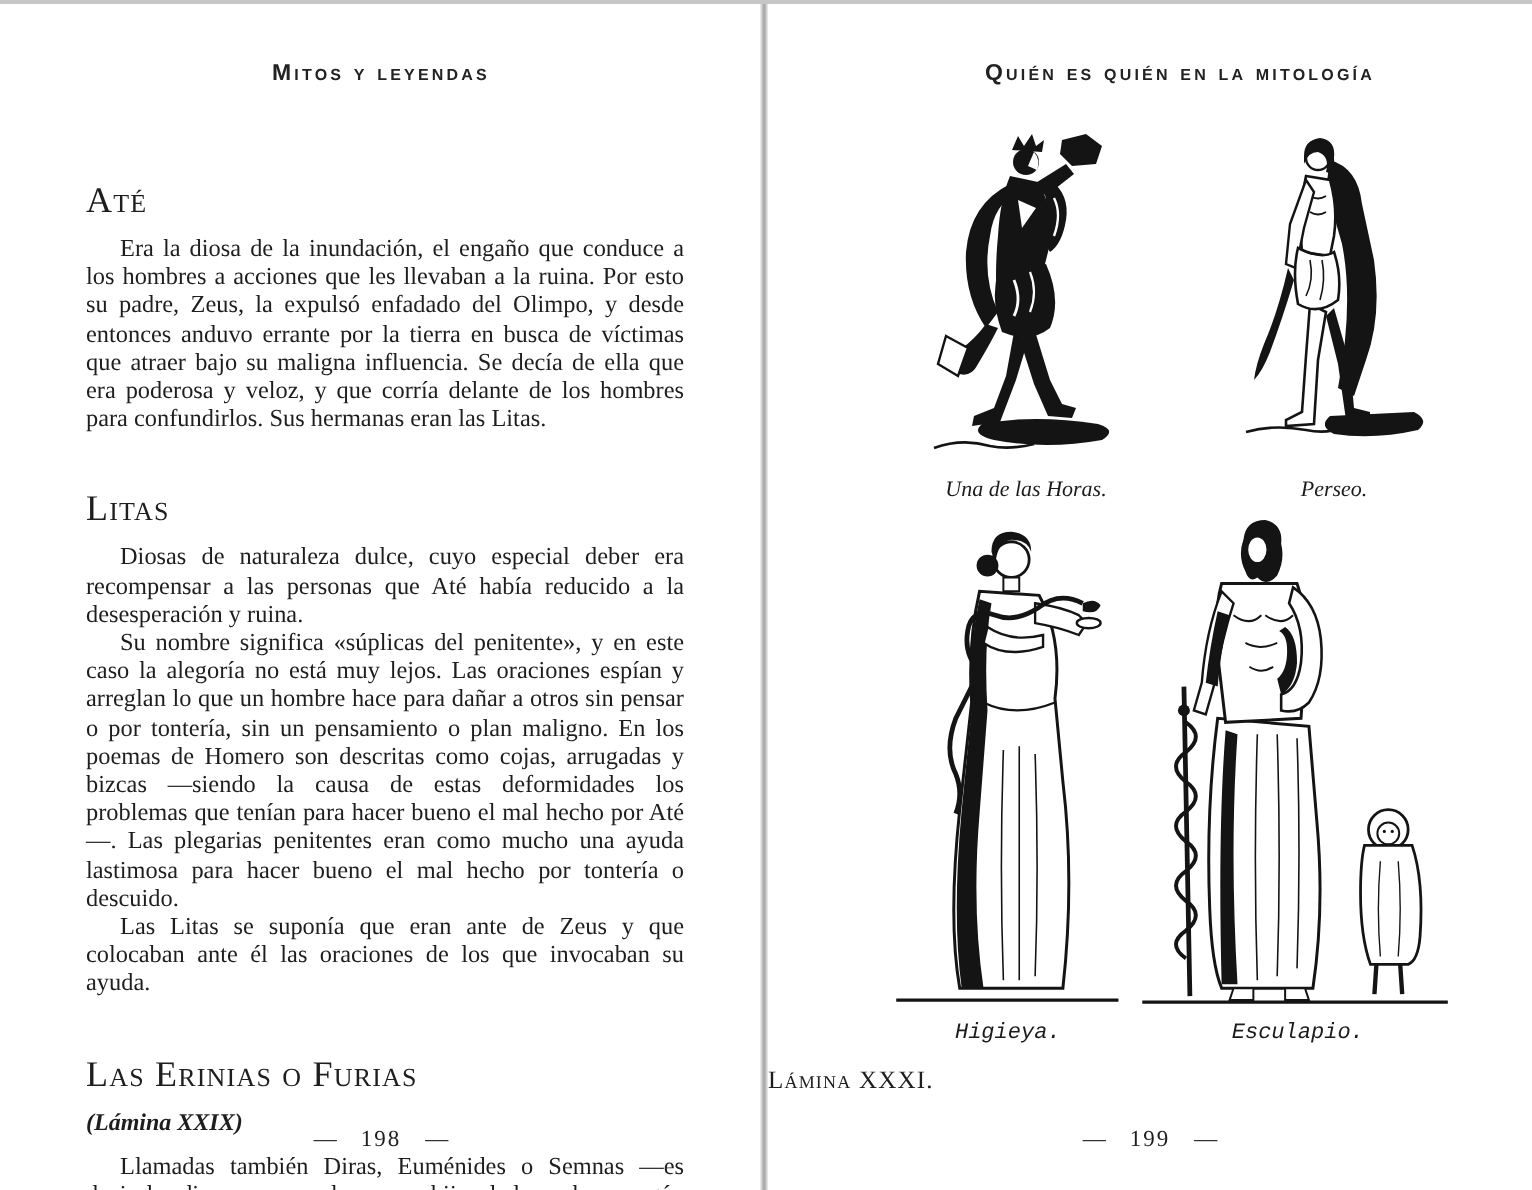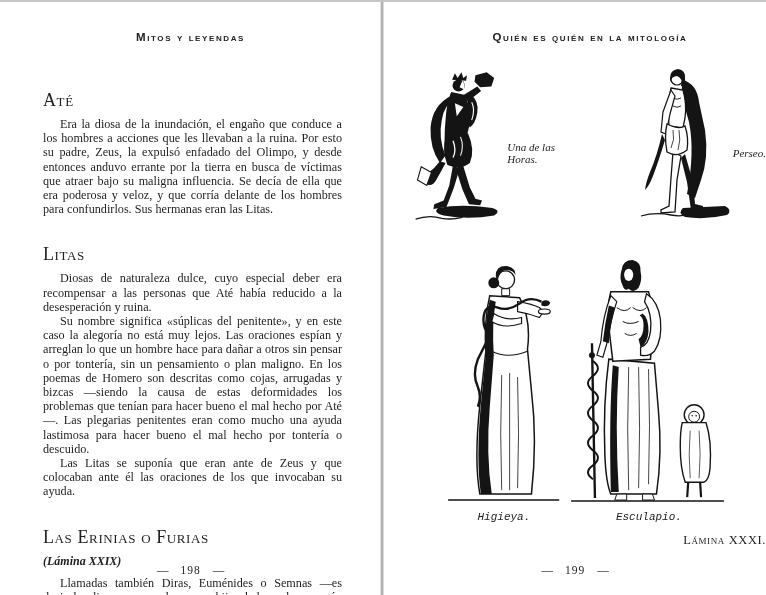--- a/index.html
+++ b/index.html
@@ -26,32 +26,32 @@
                font-size:18px;letter-spacing:0.6px;}
   .text-col p.sub{margin:0 0 8px 0;font-style:italic;font-weight:600;
                   font-size:12px;text-align:left;text-indent:0;}
 
   .folio{position:absolute;top:562px;left:0;width:100%;text-align:center;
          font-size:11.5px;color:#1e1e1e;}
   .folio .num{margin:0 12px;letter-spacing:1px;}
 
   .figs-top{position:absolute;top:64px;left:0;width:100%;box-sizing:border-box;
             padding-left:26px;display:flex;justify-content:center;gap:54px;}
-  .figs-top figure{margin:0;display:flex;flex-direction:row;align-items:center;}
+  .figs-top figure{margin:0;display:flex;flex-direction:column;align-items:center;}
   .figs-top figcaption{margin-top:5px;font-style:italic;font-size:11px;color:#1b1b1b;}
 
   .fig-bottom{position:absolute;top:254px;left:0;width:100%;box-sizing:border-box;
               padding-left:26px;display:flex;flex-direction:column;align-items:center;}
   .cap-row{position:relative;width:290px;height:14px;margin-top:5px;font-family:Liberation Mono, monospace;}
   .cap-row .cap{position:absolute;font-style:italic;font-size:11px;color:#1b1b1b;
                 transform:translateX(-50%);white-space:nowrap;}
   .cap-row .c1{left:21%;}
   .cap-row .c2{left:71%;}
 
-  .plate{position:absolute;top:531px;left:0;width:100%;text-align:right;
+  .plate{position:absolute;top:531px;left:0;width:100%;text-align:left;
          font-variant:small-caps;font-size:12.5px;letter-spacing:0.6px;}
 
   svg{display:block;}
 </style>
 </head>
 <body>
 
 <div class="book">
 
   <div class="page left">

